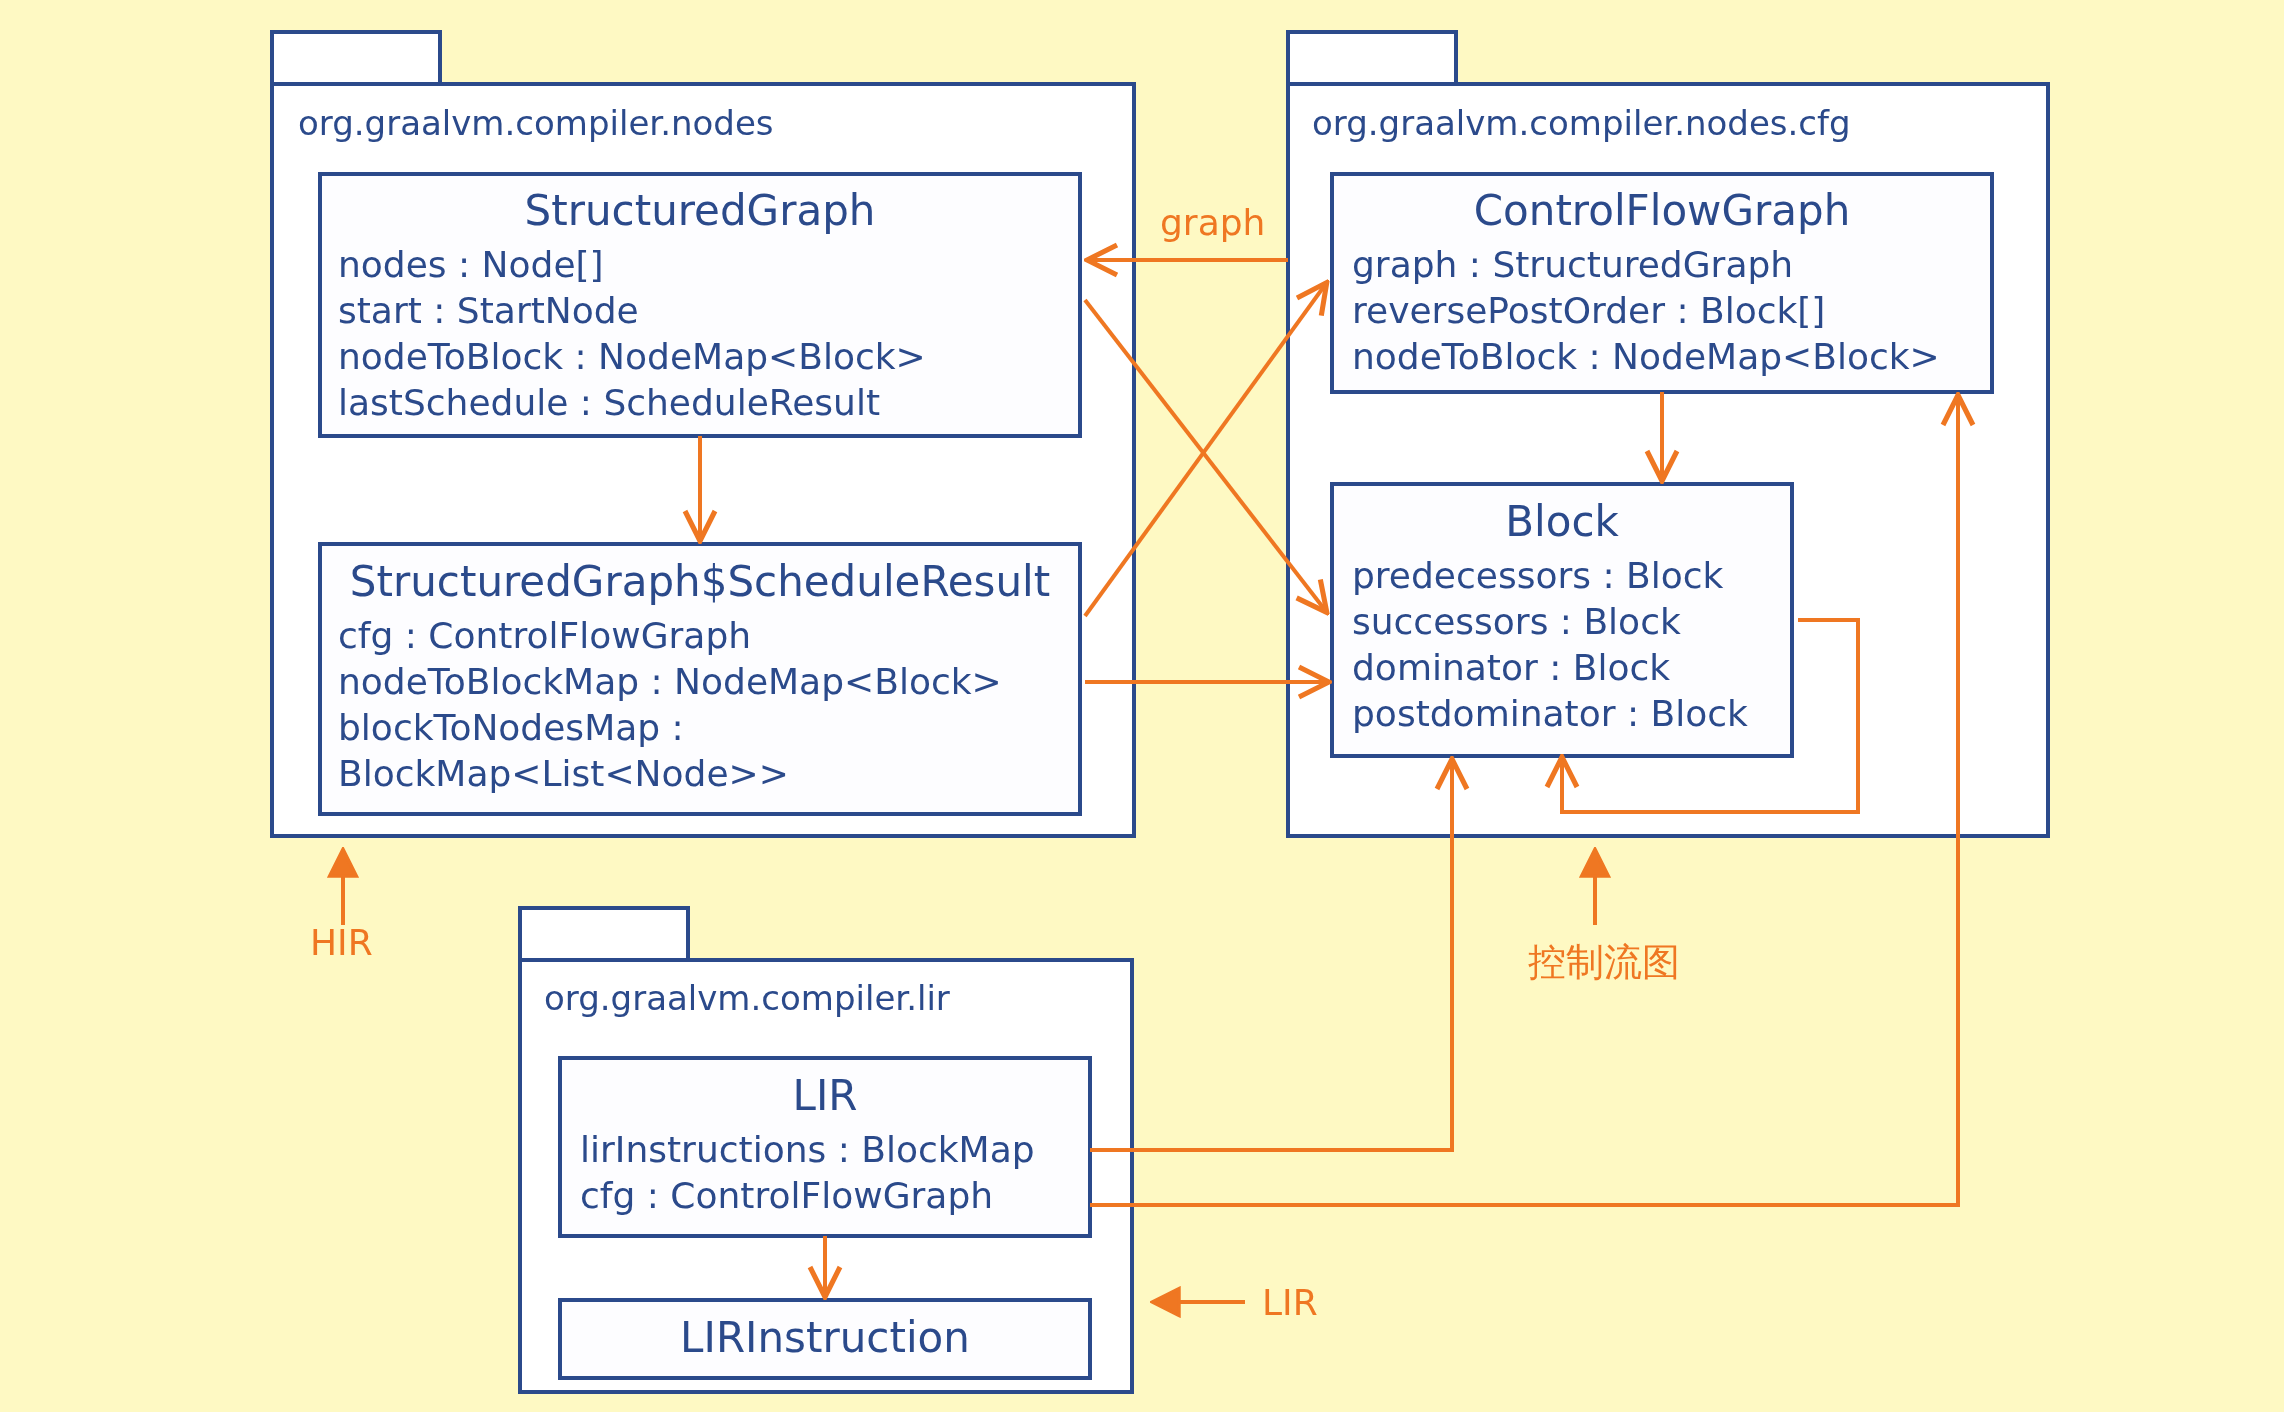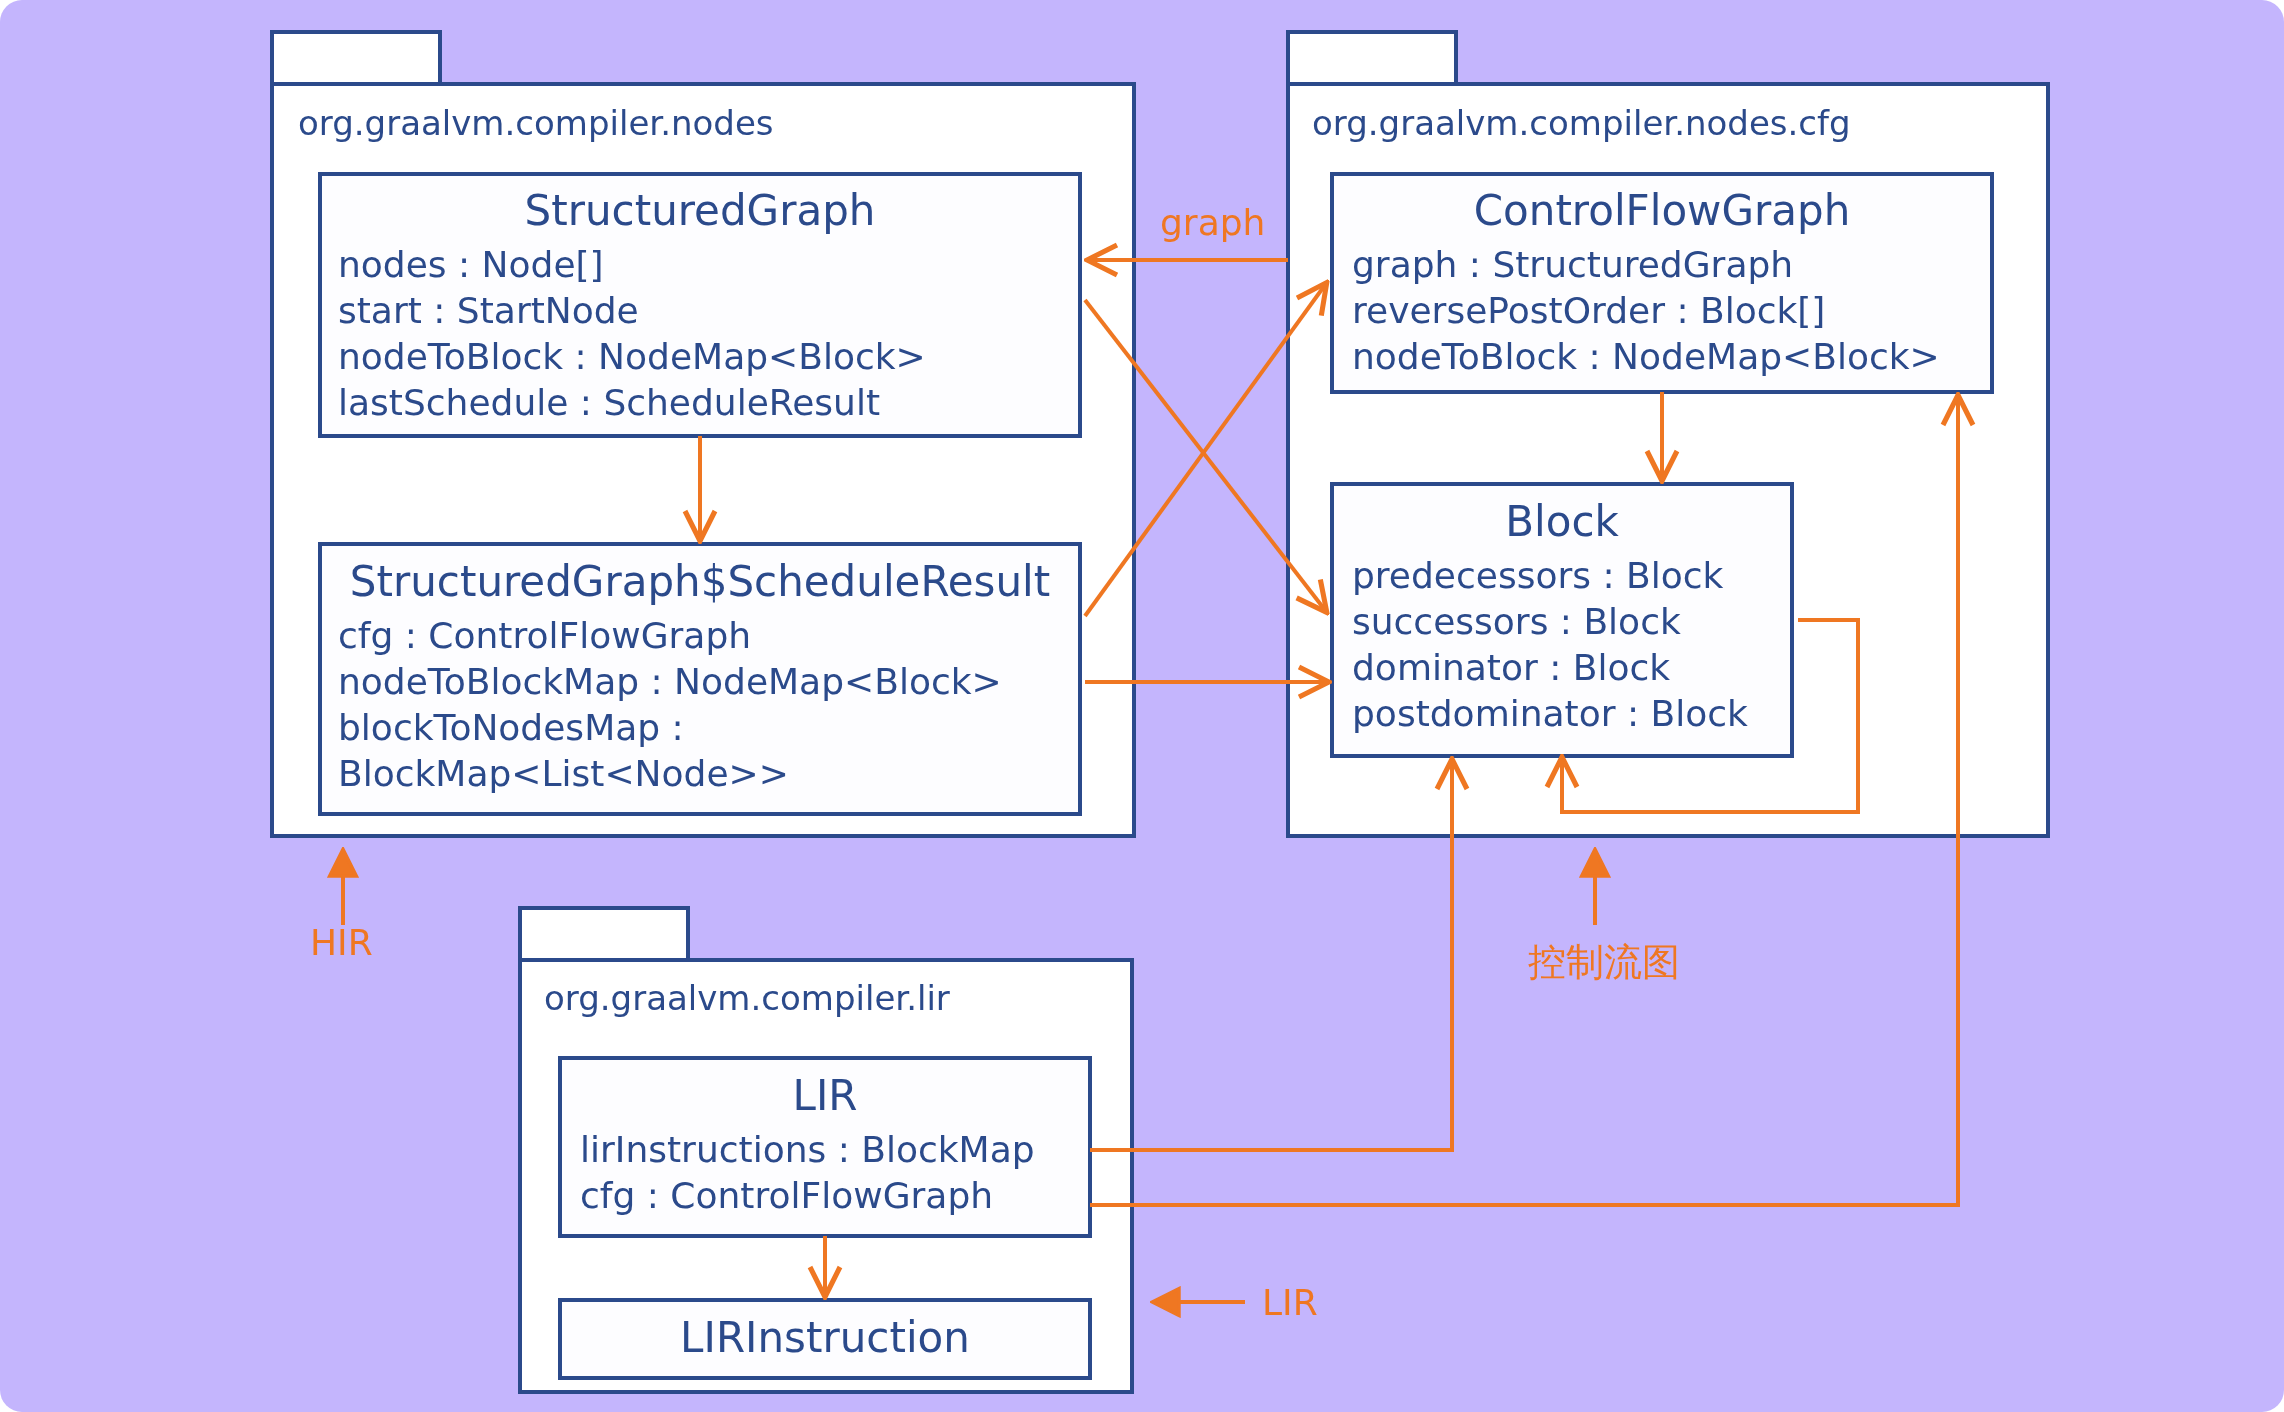--- a/index.html
+++ b/index.html
@@ -1,17 +1,17 @@
 <!DOCTYPE html>
 <html><head>
 <meta charset="utf-8">
 <style>
   html,body{margin:0;padding:0;background:#ffffff;}
   body{width:2284px;height:1412px;font-family:"DejaVu Sans","Liberation Sans",sans-serif;}
-  #stage{position:relative;width:2284px;height:1412px;overflow:hidden;background:#c4b5fd;border-radius:22px;}
+  #stage{position:relative;width:2284px;height:1412px;overflow:hidden;background:#fef9c3;}
   svg#diagram{position:absolute;left:0;top:0;width:2284px;height:1412px;}
   .pkg-rect{fill:#ffffff;stroke:#2b4a8b;stroke-width:4;}
   .pkg-tab{fill:#ffffff;stroke:#2b4a8b;stroke-width:4;}
   .cls-rect{fill:#fdfdff;stroke:#2b4a8b;stroke-width:4;}
   .pkg-label{fill:#2b4a8b;font-size:34px;font-family:"DejaVu Sans","Liberation Sans",sans-serif;}
   .cls-title{fill:#2b4a8b;font-size:42px;text-anchor:middle;font-family:"DejaVu Sans","Liberation Sans",sans-serif;}
   .cls-attr{fill:#2b4a8b;font-size:36px;font-family:"DejaVu Sans","Liberation Sans",sans-serif;}
   .edge{stroke:#ef7722;stroke-width:4;fill:none;}
   .edge-label{fill:#ef7722;font-size:36px;font-family:"DejaVu Sans","Liberation Sans",sans-serif;}
   .edge-label-cjk{fill:#ef7722;font-size:38px;font-family:"DejaVu Sans","Liberation Sans",sans-serif;}

